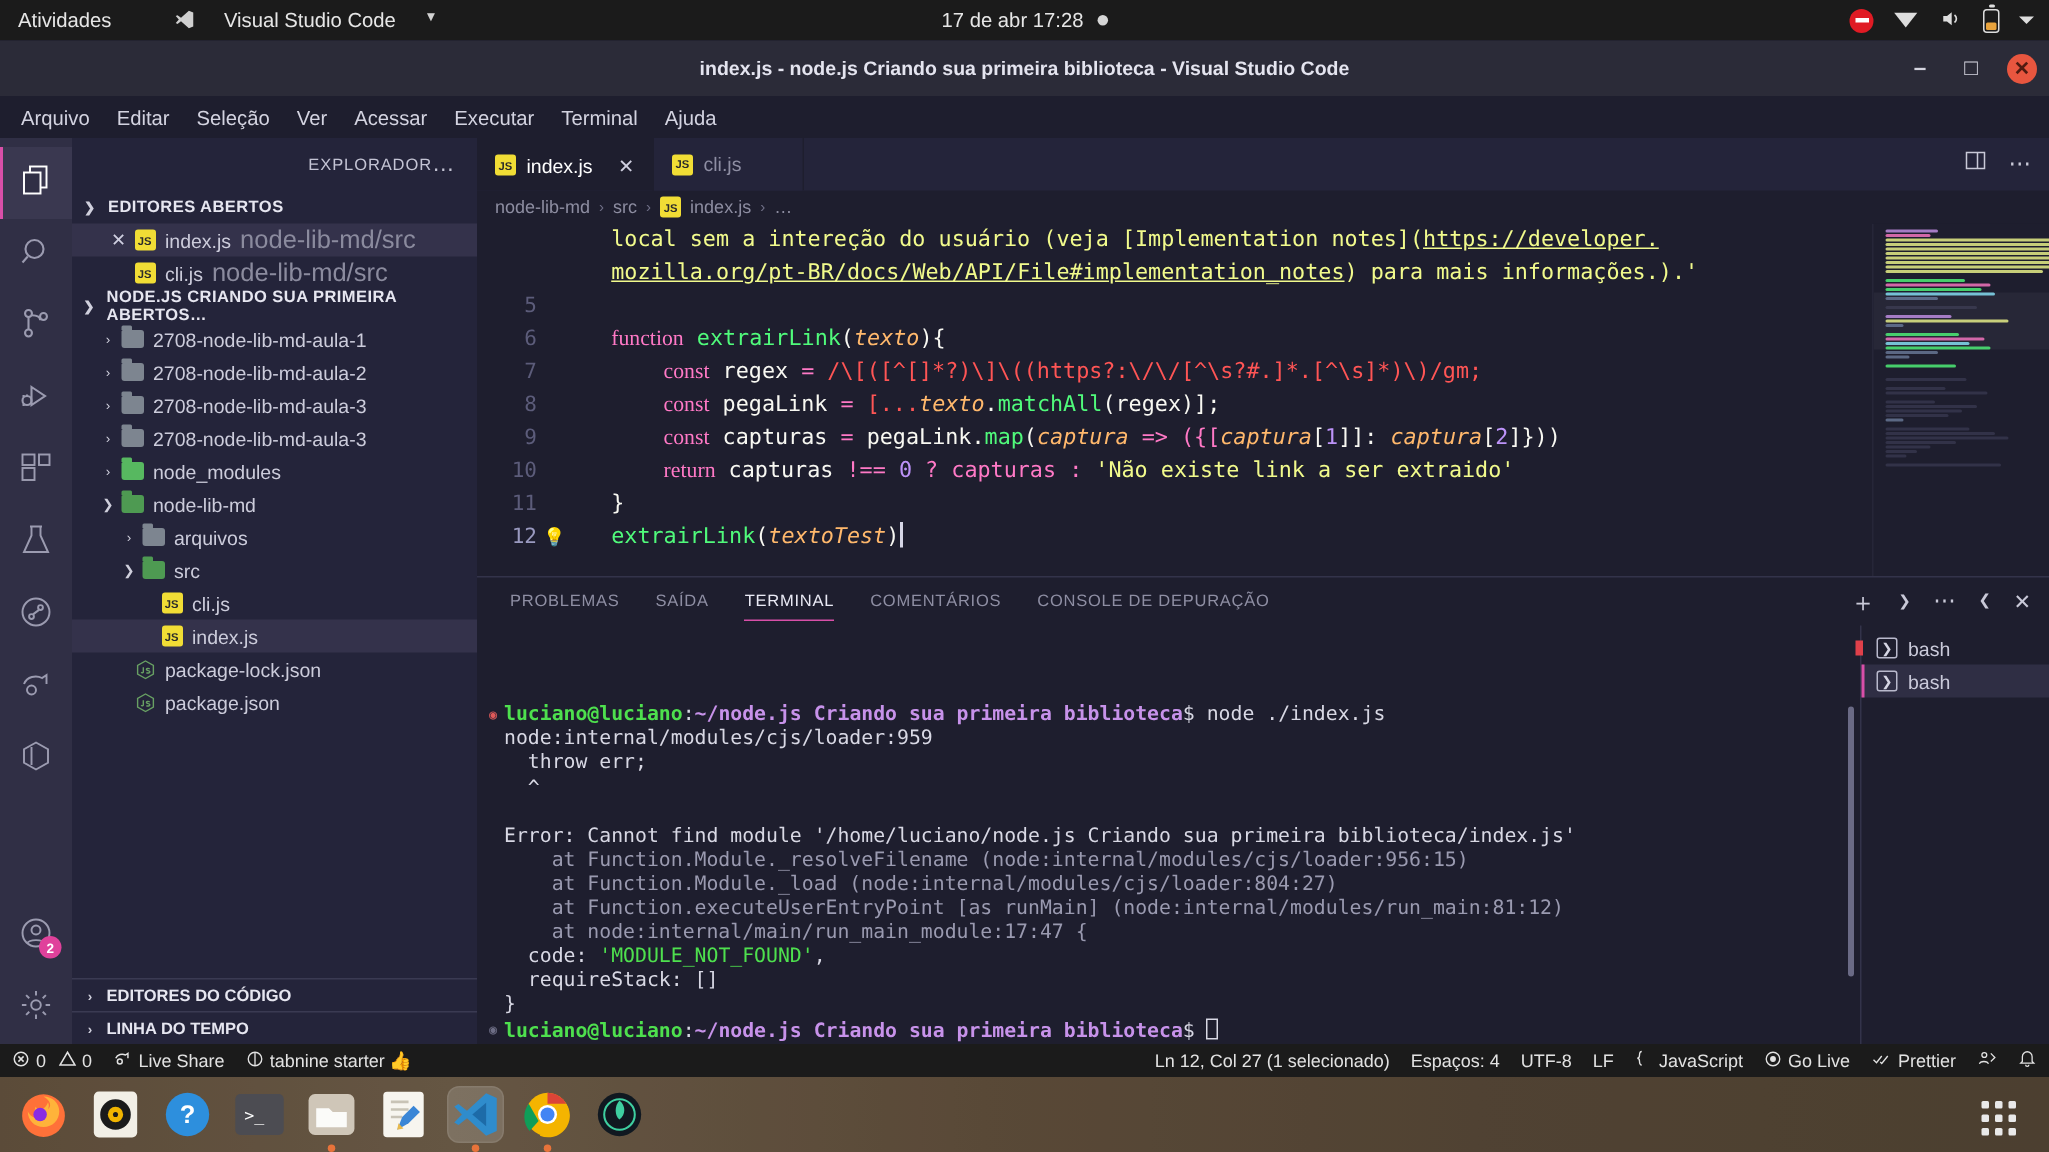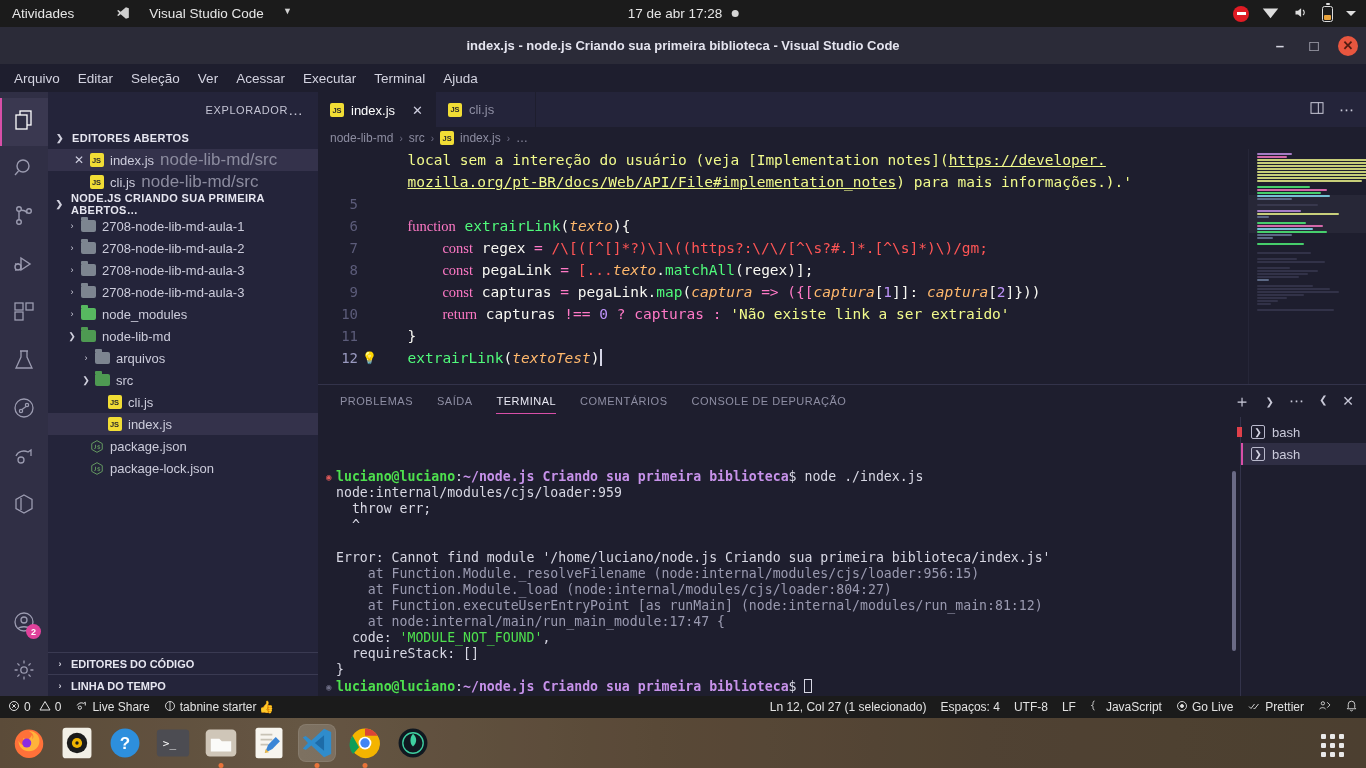--- a/index.html
+++ b/index.html
@@ -504,31 +504,31 @@
           <span>index.js</span>
         </div>
         <div class="sb-row" style="padding-left:40px">
           <span class="ficon">
             <svg width="14" height="15" viewBox="0 0 24 24" fill="none" stroke="#68a063" stroke-width="1.6">
               <path d="M12 2l9 5v10l-9 5-9-5V7z"></path>
                 <path d="M9.5 9v5.5c0 1-1.8 1.3-2.4.2"></path>
                 <path d="M13 15.2c1.6 1 4 .6 4-.9 0-1.6-4-1-4-2.6 0-1.3 2.4-1.6 3.8-.7"></path>
             </svg>
           </span>
-          <span>package.json</span>
+          <span>package-lock.json</span>
         </div>
         <div class="sb-row" style="padding-left:40px">
           <span class="ficon">
             <svg width="14" height="15" viewBox="0 0 24 24" fill="none" stroke="#68a063" stroke-width="1.6">
               <path d="M12 2l9 5v10l-9 5-9-5V7z"></path>
                 <path d="M9.5 9v5.5c0 1-1.8 1.3-2.4.2"></path>
                 <path d="M13 15.2c1.6 1 4 .6 4-.9 0-1.6-4-1-4-2.6 0-1.3 2.4-1.6 3.8-.7"></path>
             </svg>
           </span>
-          <span>package-lock.json</span>
+          <span>package.json</span>
         </div>
 
         <div class="sb-bottom">
           <div class="sb-coll">
             <span class="chev">›</span>
             <span>EDITORES DO CÓDIGO</span>
           </div>
           <div class="sb-coll">
             <span class="chev">›</span>
             <span>LINHA DO TEMPO</span>

